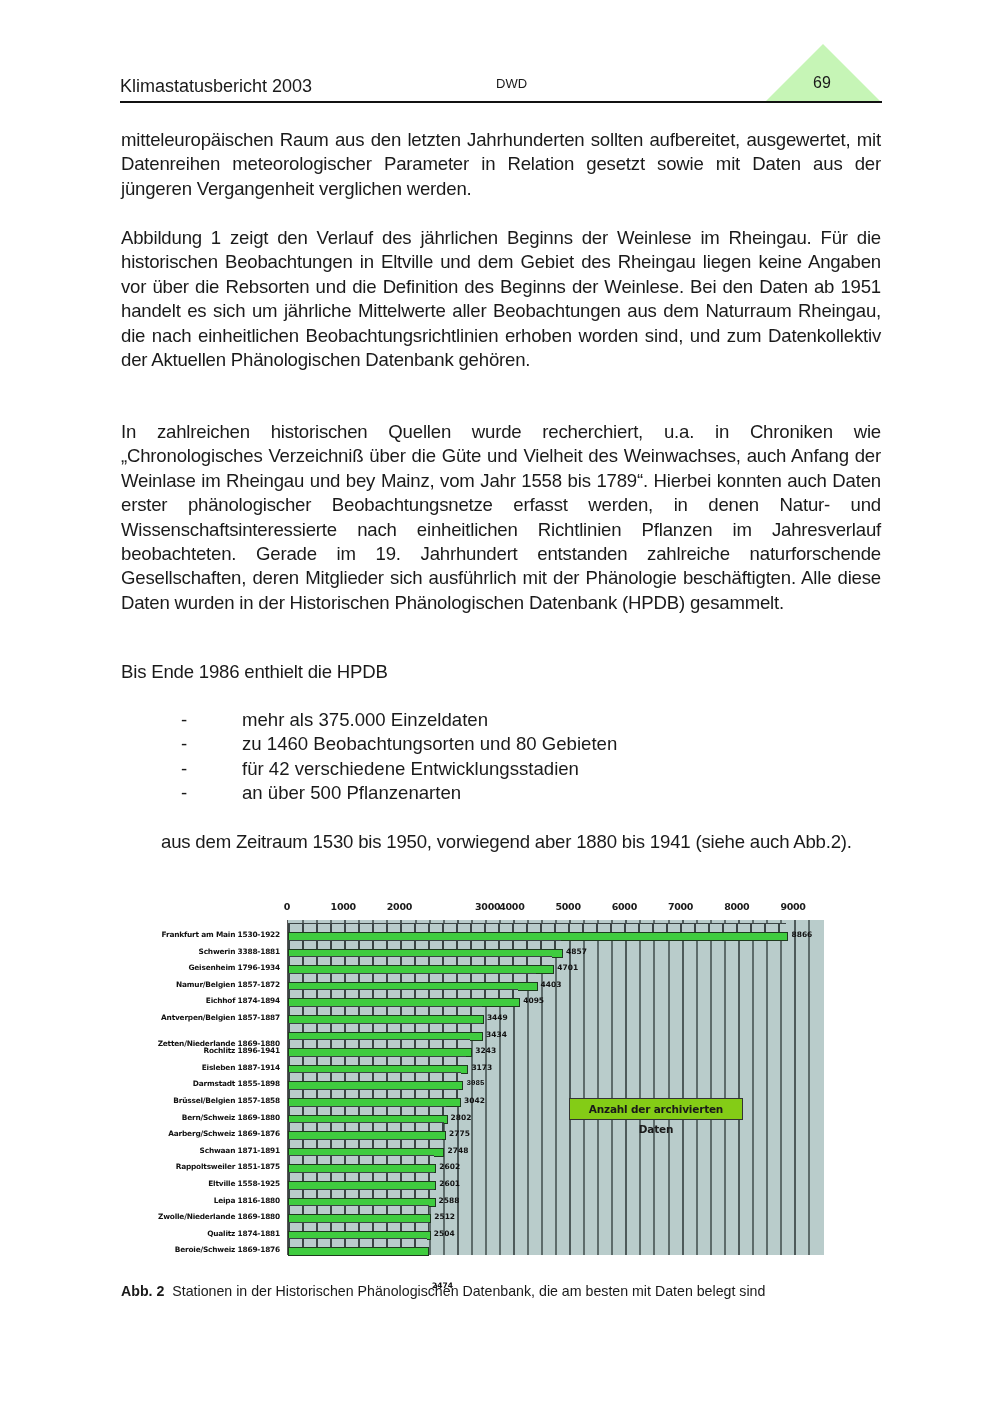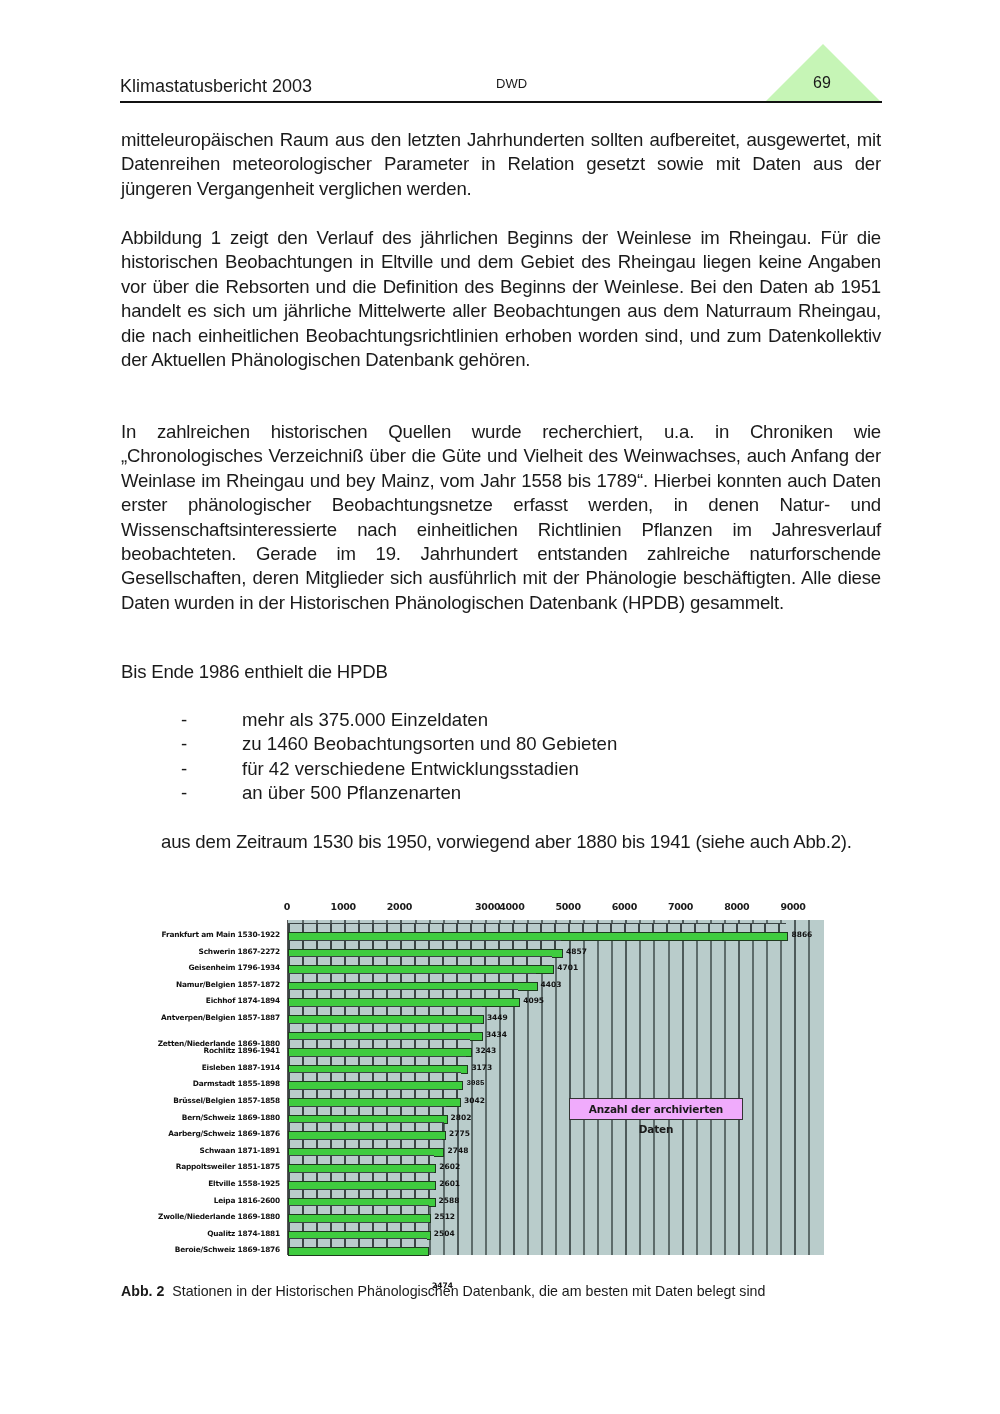--- a/index.html
+++ b/index.html
@@ -28,21 +28,21 @@
       font-size: 9.5px; transform: translateX(-50%); letter-spacing: -0.3px; }
   .plot { position: absolute; left: 287px; top: 25px; width: 536px; height: 335px;
       background: #b9cccb; border-left: 1px solid #555; }
   .vline { position: absolute; top: 0; bottom: 0; width: 2px; background: #4e5a5a; }
   .cat-label { position: absolute; right: 720px; font-family: "DejaVu Sans", sans-serif; font-weight: bold;
       font-size: 7.4px; white-space: nowrap; letter-spacing: -0.2px; color:#111; }
   .bar { position: absolute; left: 0; height: 7px; background: #3fcc3f; border: 1px solid #1e3a1e; }
   .cell-band { position: absolute; left: 0; height: 9px; border-top: 1px solid #3a4444;
       background-image: repeating-linear-gradient(to right, #3a4444 0 2px, transparent 2px 14px); }
   .val { position: absolute; font-family: "DejaVu Sans", sans-serif; font-weight: bold; font-size: 7.5px; color:#111; }
-  .legend { position: absolute; left: 569px; top: 1098px; width: 172px; height: 20px; background: #f0abfc;
+  .legend { position: absolute; left: 569px; top: 1098px; width: 172px; height: 20px; background: #84cc16;
       border: 1px solid #333; font-family: "DejaVu Sans", sans-serif; font-weight: bold; font-size: 10.5px;
       line-height: 20px; text-align: center; letter-spacing: -0.2px; }
   .caption { position: absolute; left: 121px; top: 1283px; font-size: 14.2px; white-space: nowrap; }
   .caption b { font-weight: bold; }
 </style>
 </head>
 <body>
 
 <div class="header">
   <div class="tri"></div>
@@ -195,36 +195,36 @@
       <span class="val" style="left: 146.23px; top: 292.2px;">2512</span>
       <div class="cell-band" style="top: 301.8px; width: 140.78px; background: repeating-linear-gradient(to right, rgb(58, 68, 68) 0px, rgb(58, 68, 68) 2px, transparent 2px, transparent 14px) rgb(185, 204, 203);"></div>
       <div class="bar" style="top: 310.8px; width: 140.78px;"></div>
       <span class="val" style="left: 145.78px; top: 308.8px;">2504</span>
       <div class="cell-band" style="top: 318.4px; width: 139.094px; background: repeating-linear-gradient(to right, rgb(58, 68, 68) 0px, rgb(58, 68, 68) 2px, transparent 2px, transparent 14px) rgb(185, 204, 203);"></div>
       <div class="bar" style="top: 327.4px; width: 139.094px;"></div>
       <span class="val" style="left: 144.094px; top: 325.4px; margin-top: 36px;">2474</span>
     </div>
   <div id="labels">
       <span class="cat-label" style="top: 35px;">Frankfurt am Main 1530-1922</span>
-      <span class="cat-label" style="top: 51.6px;">Schwerin 1867-2272</span>
+      <span class="cat-label" style="top: 51.6px;">Schwerin 3388-1881</span>
       <span class="cat-label" style="top: 68.2px;">Geisenheim 1796-1934</span>
       <span class="cat-label" style="top: 84.8px;">Namur/Belgien 1857-1872</span>
       <span class="cat-label" style="top: 101.4px;">Eichhof 1874-1894</span>
       <span class="cat-label" style="top: 118px;">Antverpen/Belgien 1857-1887</span>
       <span class="cat-label" style="top: 144px;">Zetten/Niederlande 1869-1880</span>
       <span class="cat-label" style="top: 151.2px;">Rochlitz 1896-1941</span>
       <span class="cat-label" style="top: 167.8px;">Eisleben 1887-1914</span>
       <span class="cat-label" style="top: 184.4px;">Darmstadt 1855-1898</span>
       <span class="cat-label" style="top: 201px;">Brüssel/Belgien 1857-1858</span>
       <span class="cat-label" style="top: 217.6px;">Bern/Schweiz 1869-1880</span>
       <span class="cat-label" style="top: 234.2px;">Aarberg/Schweiz 1869-1876</span>
       <span class="cat-label" style="top: 250.8px;">Schwaan 1871-1891</span>
       <span class="cat-label" style="top: 267.4px;">Rappoltsweiler 1851-1875</span>
       <span class="cat-label" style="top: 284px;">Eltville 1558-1925</span>
-      <span class="cat-label" style="top: 300.6px;">Leipa 1816-2600</span>
+      <span class="cat-label" style="top: 300.6px;">Leipa 1816-1880</span>
       <span class="cat-label" style="top: 317.2px;">Zwolle/Niederlande 1869-1880</span>
       <span class="cat-label" style="top: 333.8px;">Qualitz 1874-1881</span>
       <span class="cat-label" style="top: 350.4px;">Beroie/Schweiz 1869-1876</span>
     </div>
 </div>
 
 <div class="legend">Anzahl der archivierten Daten</div>
 
 <div class="caption">
   <b>Abb. 2</b>&nbsp;

